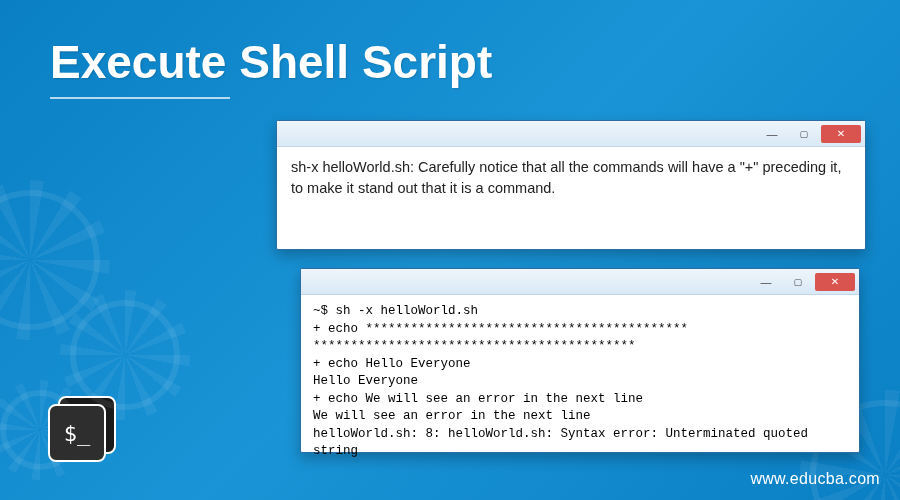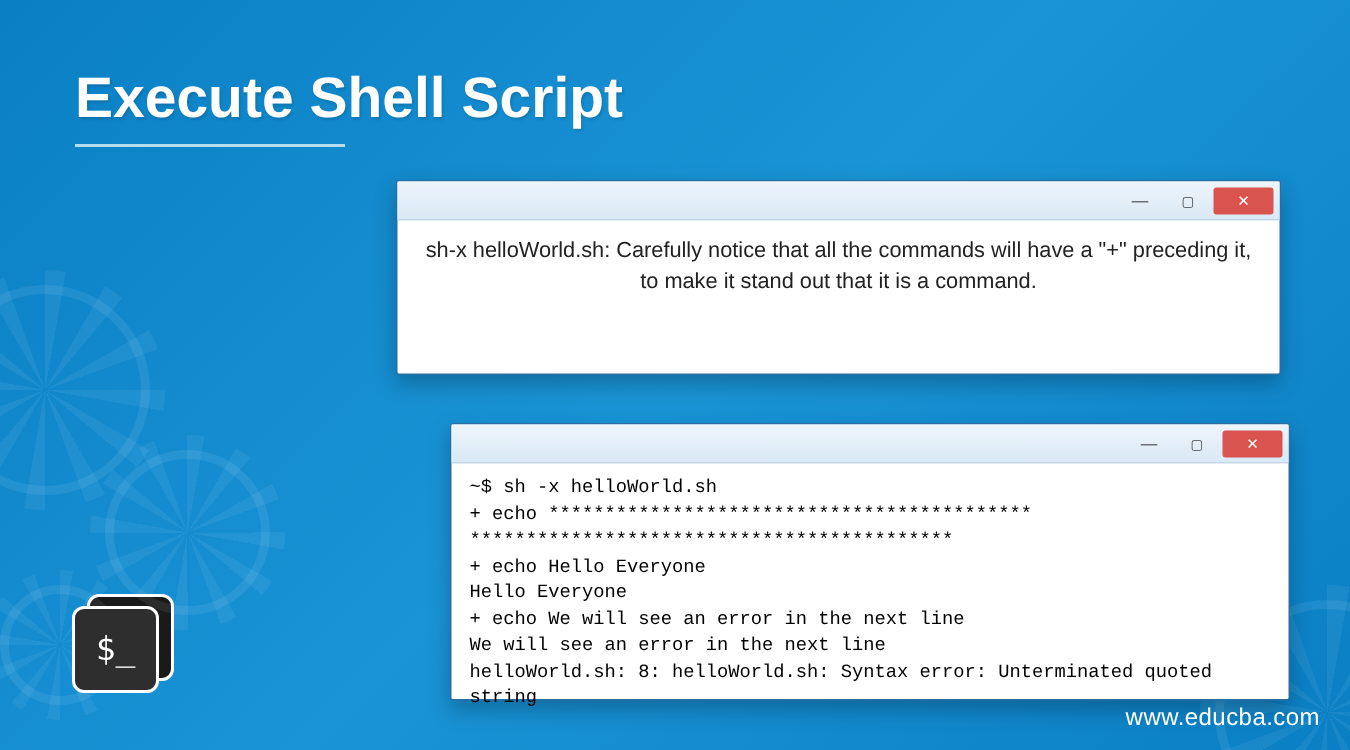--- a/index.html
+++ b/index.html
@@ -23,23 +23,23 @@
       background: repeating-conic-gradient(rgba(255,255,255,0.06) 0deg 10deg, transparent 10deg 30deg);
       border-radius: 50%;
       z-index: -1;
     }
     .gear1 { width: 140px; height: 140px; left: -40px; top: 190px; }
     .gear2 { width: 110px; height: 110px; left: 70px; top: 300px; }
     .gear3 { width: 80px; height: 80px; left: 0px; top: 390px; }
     .gear4 { width: 150px; height: 150px; right: -60px; bottom: -50px; }
     .page-title {
       color: #fff;
-      font-size: 38px;
+      font-size: 46px;
       font-weight: bold;
-      padding: 45px 0 0 50px;
+      padding: 35px 0 0 50px;
       text-shadow: 1px 1px 2px rgba(0,0,0,0.15);
     }
     .underline {
       width: 180px;
       height: 2px;
       background: rgba(255,255,255,0.7);
       margin: 8px 0 0 50px;
     }
     .window {
       position: absolute;
@@ -70,28 +70,28 @@
       cursor: pointer;
     }
     .tbtn.close {
       background: #d9534f;
       color: #fff;
       width: 40px;
     }
     .tbtn.close::after { content: '✕'; font-size: 10px; }
     .tbtn.min::after { content: '—'; }
     .tbtn.max::after { content: '▢'; font-size: 9px; }
-    .win1 { left: 264px; top: 120px; width: 590px; height: 130px; text-align: center; }
+    .win1 { left: 276px; top: 120px; width: 590px; height: 130px; }
     .win1 .content {
       padding: 10px 14px;
       font-size: 14.5px;
       line-height: 1.45;
       color: #222;
     }
-    .win2 { left: 300px; top: 282px; width: 560px; height: 185px; }
+    .win2 { left: 300px; top: 268px; width: 560px; height: 185px; }
     .win2 .content {
       padding: 8px 12px;
       font-family: 'Courier New', monospace;
       font-size: 12.5px;
       line-height: 1.4;
       color: #000;
       white-space: pre-wrap;
       word-break: break-word;
     }
     .shell-icon {

